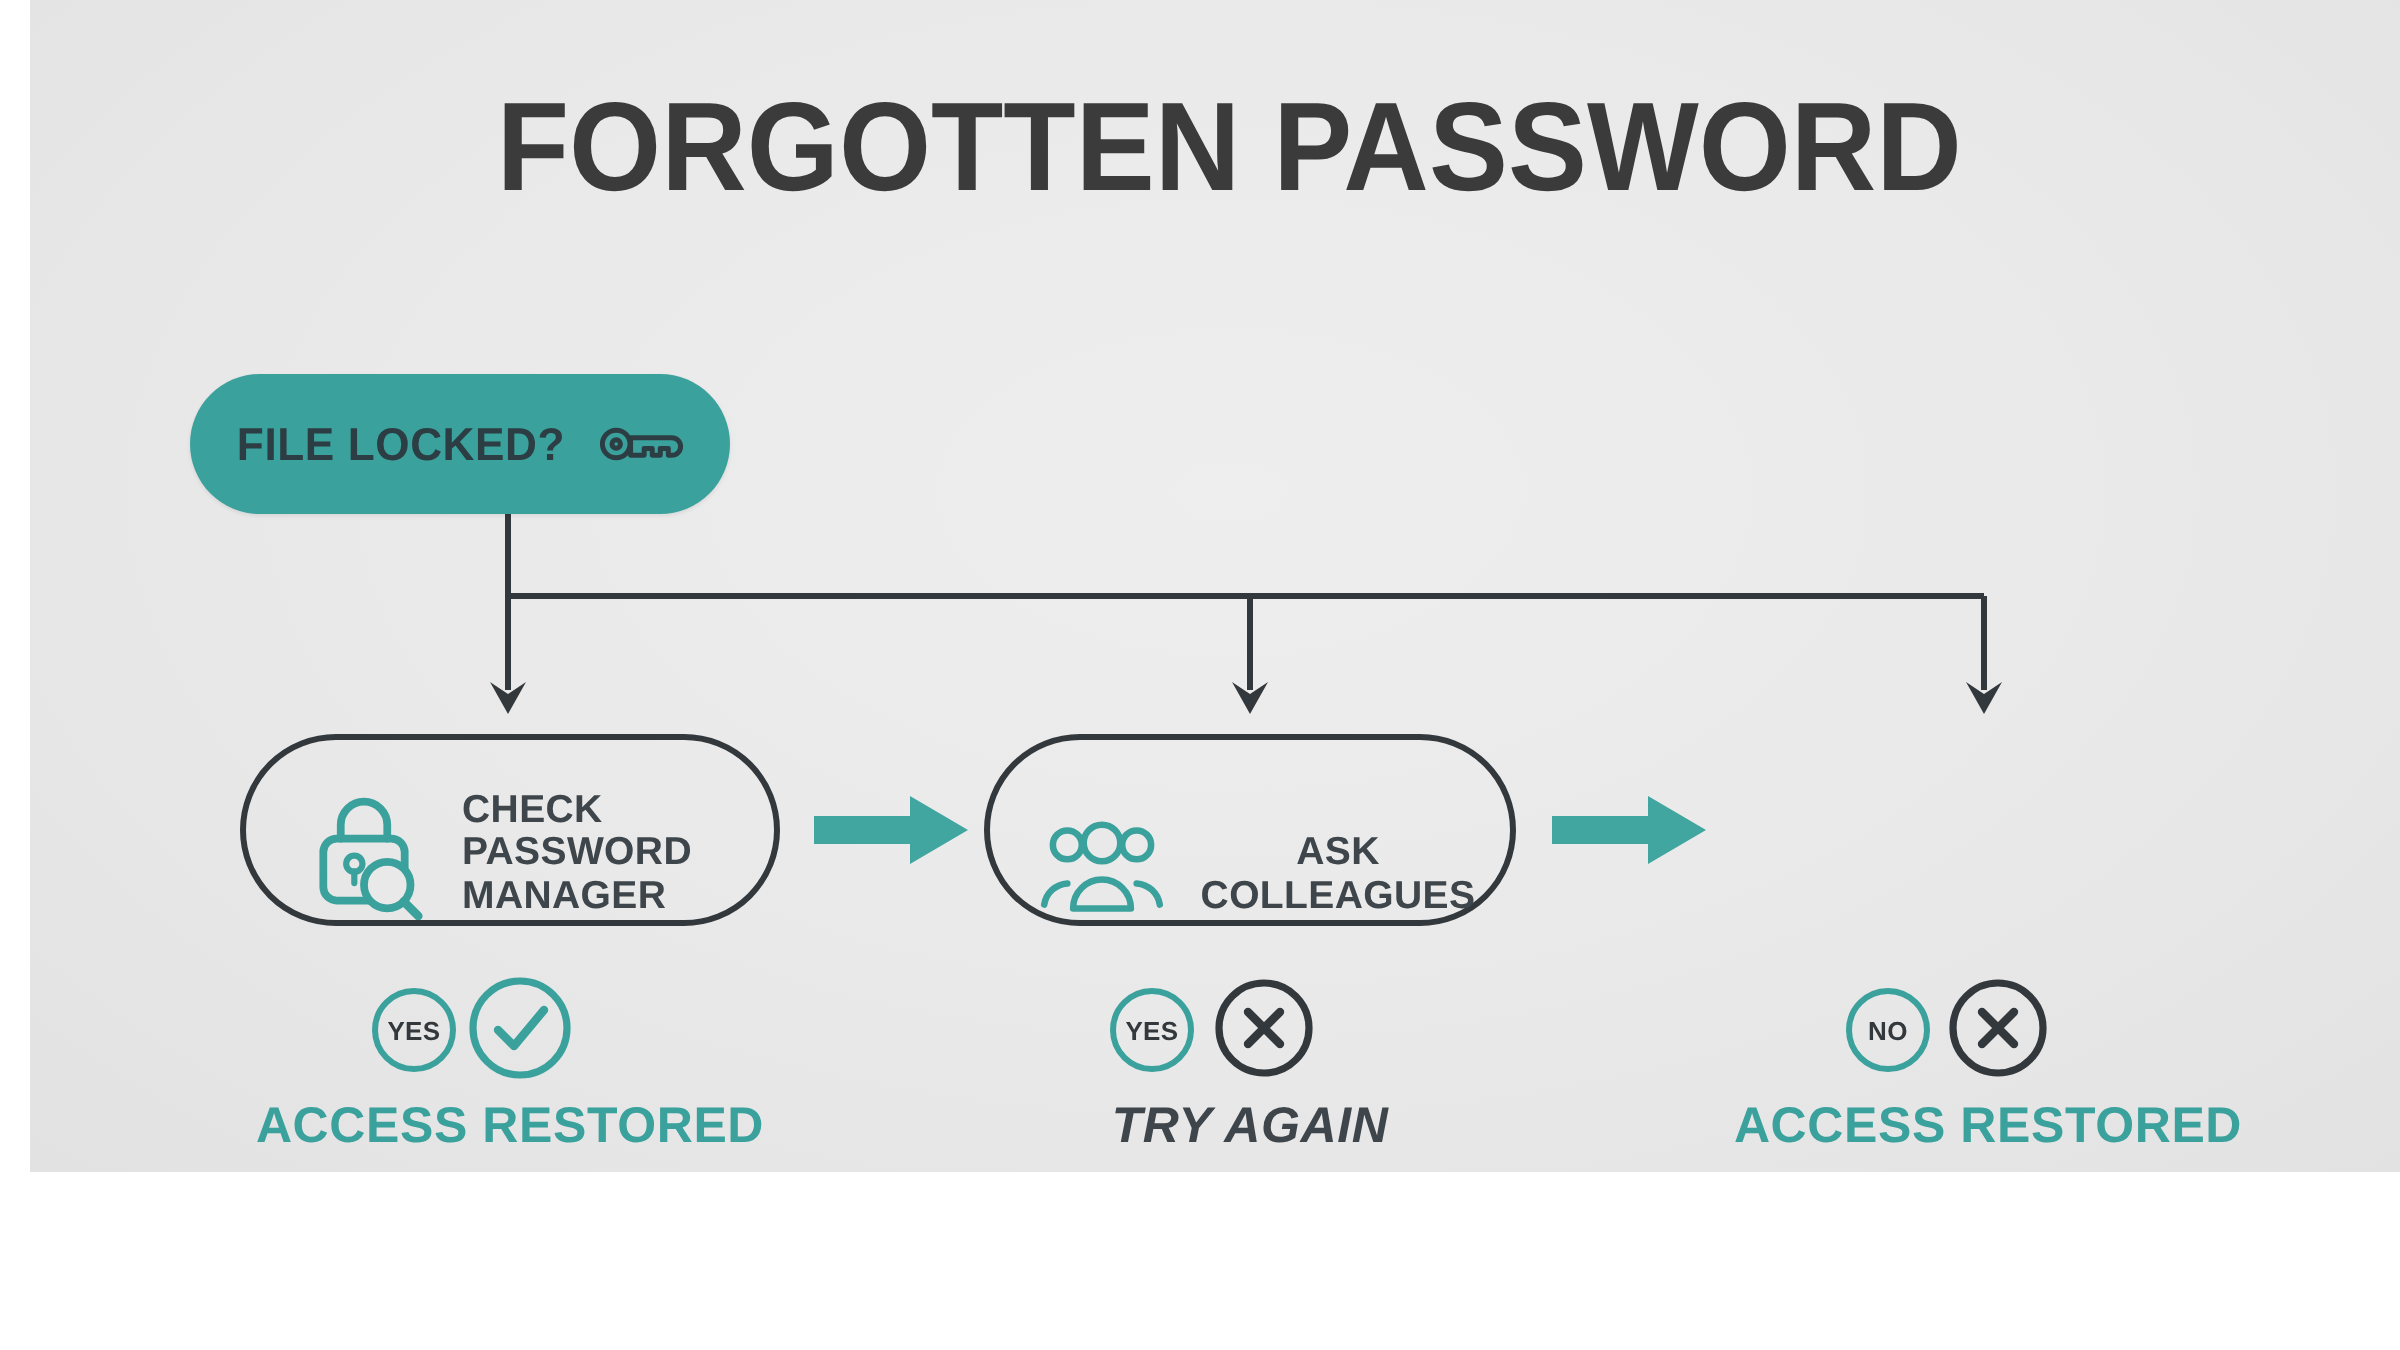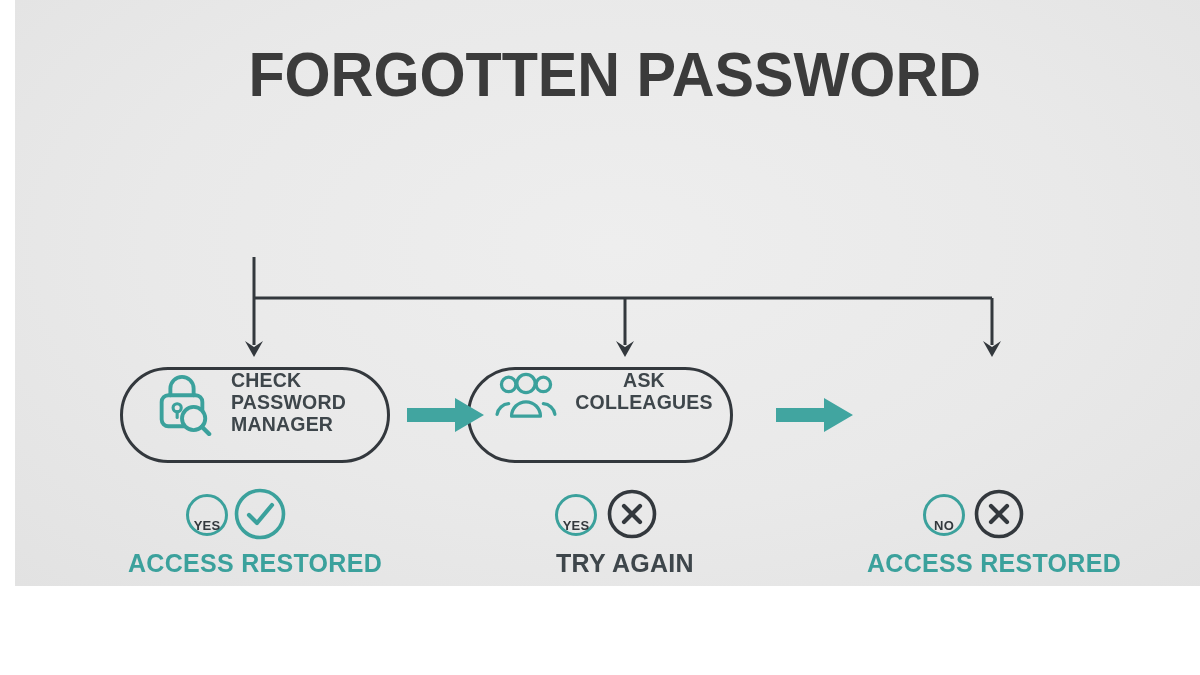--- a/index.html
+++ b/index.html
@@ -35,40 +35,40 @@
   }
   .start-label {
     font-size: 23px; font-weight: bold; color: #2c3e43; letter-spacing: 0.3px;
     transform: scaleX(0.96);
   }
 
   
   .step-box {
     top: 367px; height: 96px; border-radius: 48px;
     border: 3.5px solid #33383d;
-    display: flex; align-items: flex-start;
+    display: flex; align-items: flex-end;
     box-sizing: border-box;
     background: transparent;
   }
   .step-box.b1 { left: 105px; width: 270px; padding-left: 28px; gap: 18px; }
-  .step-box.b2 { left: 452px; width: 266px; padding-left: 24px; gap: 11px; }
+  .step-box.b2 { left: 477px; width: 266px; padding-left: 24px; gap: 11px; }
   .step-box.b3 { left: 846px; width: 266px; padding-left: 24px; gap: 16px; border-color: #3ba19c; }
   .step-label {
     font-size: 19.5px; font-weight: bold; color: #3e464b; line-height: 1.12;
     letter-spacing: 0.2px;
   }
   .b1 .step-label { width: 145px; text-align: left; }
   .b2 .step-label { width: 150px; text-align: center; }
   .b3 .step-label { width: 145px; text-align: left; }
 
   
   .badge {
     width: 42px; height: 42px; border-radius: 50%;
     border: 3.5px solid #3ba19c; box-sizing: border-box;
-    display: flex; align-items: flex-end; justify-content: center;
+    display: flex; align-items: center; justify-content: center;
     font-size: 13px; font-weight: bold; color: #33383d; letter-spacing: 0.2px;
   }
   .outcome-label {
     top: 549px; text-align: center;
     font-size: 25px; font-weight: bold; letter-spacing: 0.3px;
     white-space: nowrap;
   }
   .outcome-label.teal { color: #3ba19c; }
   .outcome-label.dark { color: #3e464b; }
 
@@ -91,20 +91,32 @@
       <path d="M610 298 V345"></path>
       <path d="M977 298 V345"></path>
     </g>
     <g fill="#33383d">
       <path d="M230 341 L239 357 L248 341 L239 347 Z"></path>
       <path d="M601 341 L610 357 L619 341 L610 347 Z"></path>
       <path d="M968 341 L977 357 L986 341 L977 347 Z"></path>
     </g>
   </svg>
 
+  <div class="abs start-pill">
+    <span class="start-label">FILE LOCKED?</span>
+    <span>
+      <svg width="46" height="32" viewBox="0 0 48 32">
+        <g stroke="#2c3e43" stroke-width="2.6" fill="none" stroke-linejoin="round" stroke-linecap="round">
+          <circle cx="9.5" cy="16" r="7.2"></circle>
+          <circle cx="9.5" cy="16" r="2.2"></circle>
+          <path d="M17 12.7 h21.5 a4.6 4.6 0 0 1 0 9.2 h-1.8 v-3.6 h-4.2 v3.6 h-4.2 v-3.6 h-4.2 v3.6 H17 z"></path>
+        </g>
+      </svg>
+    </span>
+  </div>
 
   <div class="abs step-box b1">
     <span>
       <svg width="62" height="66" viewBox="0 0 64 68">
         <g stroke="#3ba19c" stroke-width="4" fill="none" stroke-linecap="round" stroke-linejoin="round">
           <path d="M20 26 v-7 a12 12 0 0 1 24 0 v7"></path>
           <rect x="11" y="26" width="42" height="32" rx="7"></rect>
         </g>
         <g stroke="#3ba19c" stroke-width="3.2" fill="none">
           <circle cx="27" cy="39" r="4.2"></circle>
@@ -154,21 +166,21 @@
     <span>ACCESS RESTORED</span>
   </div>
 
   <div class="abs badge" style="left:540px; top:494px;">
     <span>YES</span>
   </div>
   <svg class="abs" style="left:591px; top:488px;" width="52" height="52" viewBox="0 0 52 52">
     <circle cx="26" cy="26" r="22.5" fill="none" stroke="#33383d" stroke-width="3.6"></circle>
     <path d="M18 18 L34 34 M34 18 L18 34" fill="none" stroke="#33383d" stroke-width="4.2" stroke-linecap="round"></path>
   </svg>
-  <div class="abs outcome-label dark" style="left:477px; width:266px;">
+  <div class="abs outcome-label dark" style="left:477px; width:266px;font-style:italic;">
     <span>TRY AGAIN</span>
   </div>
 
   <div class="abs badge" style="left:908px; top:494px;">
     <span>NO</span>
   </div>
   <svg class="abs" style="left:958px; top:488px;" width="52" height="52" viewBox="0 0 52 52">
     <circle cx="26" cy="26" r="22.5" fill="none" stroke="#33383d" stroke-width="3.6"></circle>
     <path d="M18 18 L34 34 M34 18 L18 34" fill="none" stroke="#33383d" stroke-width="4.2" stroke-linecap="round"></path>
   </svg>

